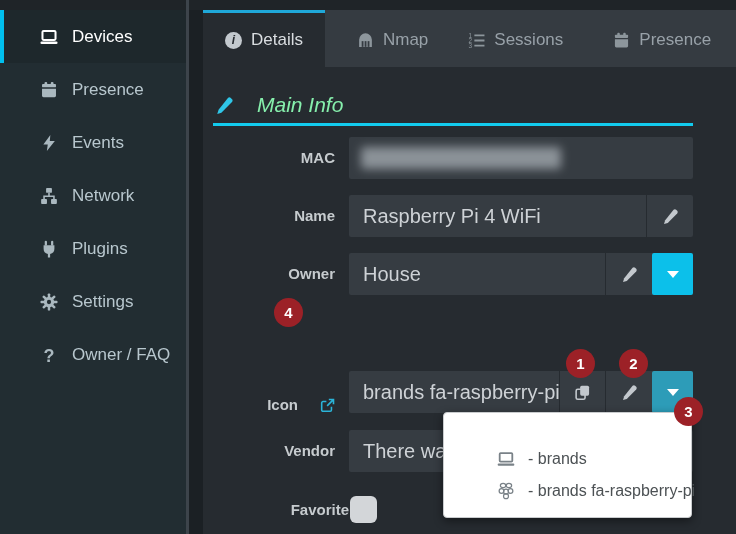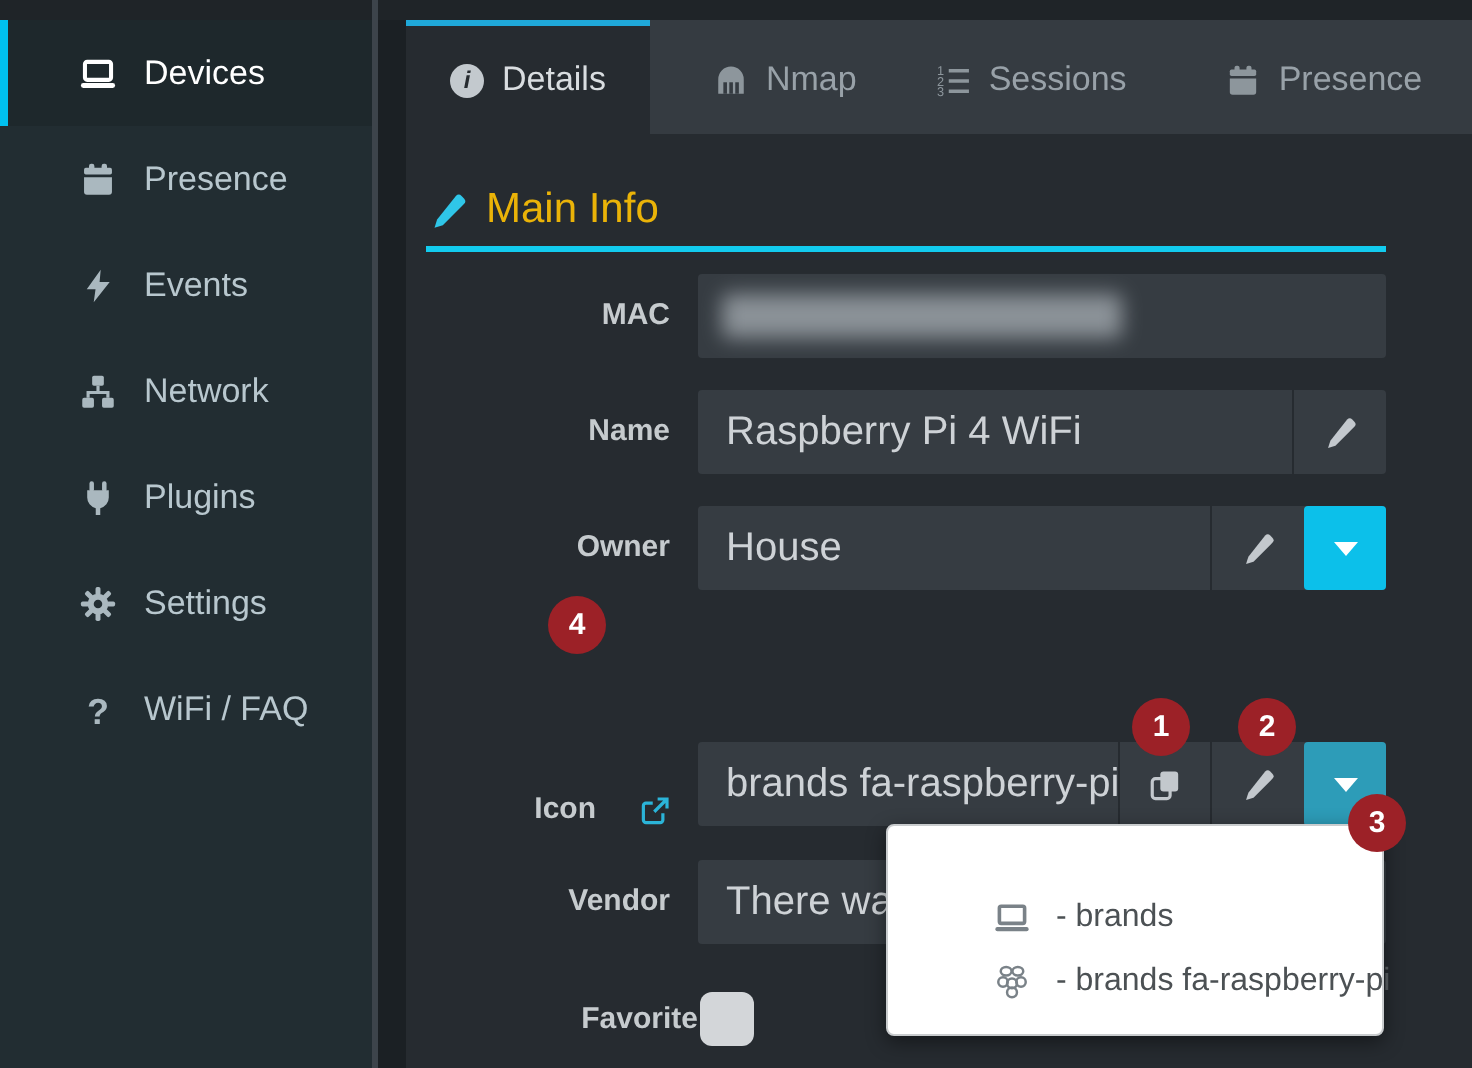--- a/index.html
+++ b/index.html
@@ -46,22 +46,22 @@
     width:17px; height:17px; border-radius:50%; background:#c3c9ce;
     color:#262b30; font-size:12px; font-weight:bold; font-style:italic;
     display:flex; align-items:center; justify-content:center;
   }
 
   
   .content { position:absolute; left:203px; top:67px; width:533px; height:467px; background:#262b30; }
 
   .section-head {
     position:absolute; left:12px; top:26px;
-    display:flex; align-items:center; gap:9px;
-    color:#eab308; font-size:21px;
+    display:flex; align-items:center; gap:23px;
+    color:#86efac; font-size:21px;font-style:italic;
   }
   .section-head .hicon { width:19px; height:19px; color:#2fc6e8; }
   .section-underline { position:absolute; left:10px; top:56px; width:480px; height:3px; background:#12cbee; }
 
   .frow { position:absolute; left:0; height:42px; display:flex; }
   .flabel {
     width:132px; text-align:right; line-height:42px;
     font-size:15px; font-weight:bold; color:#c6cbce;
     display:block; white-space:nowrap;
   }
@@ -185,21 +185,21 @@
             <rect x="6.9" y="11.6" width="2.2" height="4" rx="0.8" transform="rotate(-45 8 8)"></rect>
             <circle cx="8" cy="8" r="4.6"></circle>
           </g>
           <circle cx="8" cy="8" r="1.9" fill="#222d32"></circle>
         </svg>
     </span>
     <span>Settings</span>
   </div>
   <div class="side-item">
     <span class="sicon qmark">?</span>
-    <span>WiFi / FAQ</span>
+    <span>Owner / FAQ</span>
   </div>
 </div>
 <div class="sidebar-edge"></div>
 
 <div class="tabstrip">
   <div class="tab active">
     <span class="info-circle">i</span>
     <span>Details</span>
   </div>
   <div class="tab" style="margin-left:12px;">

